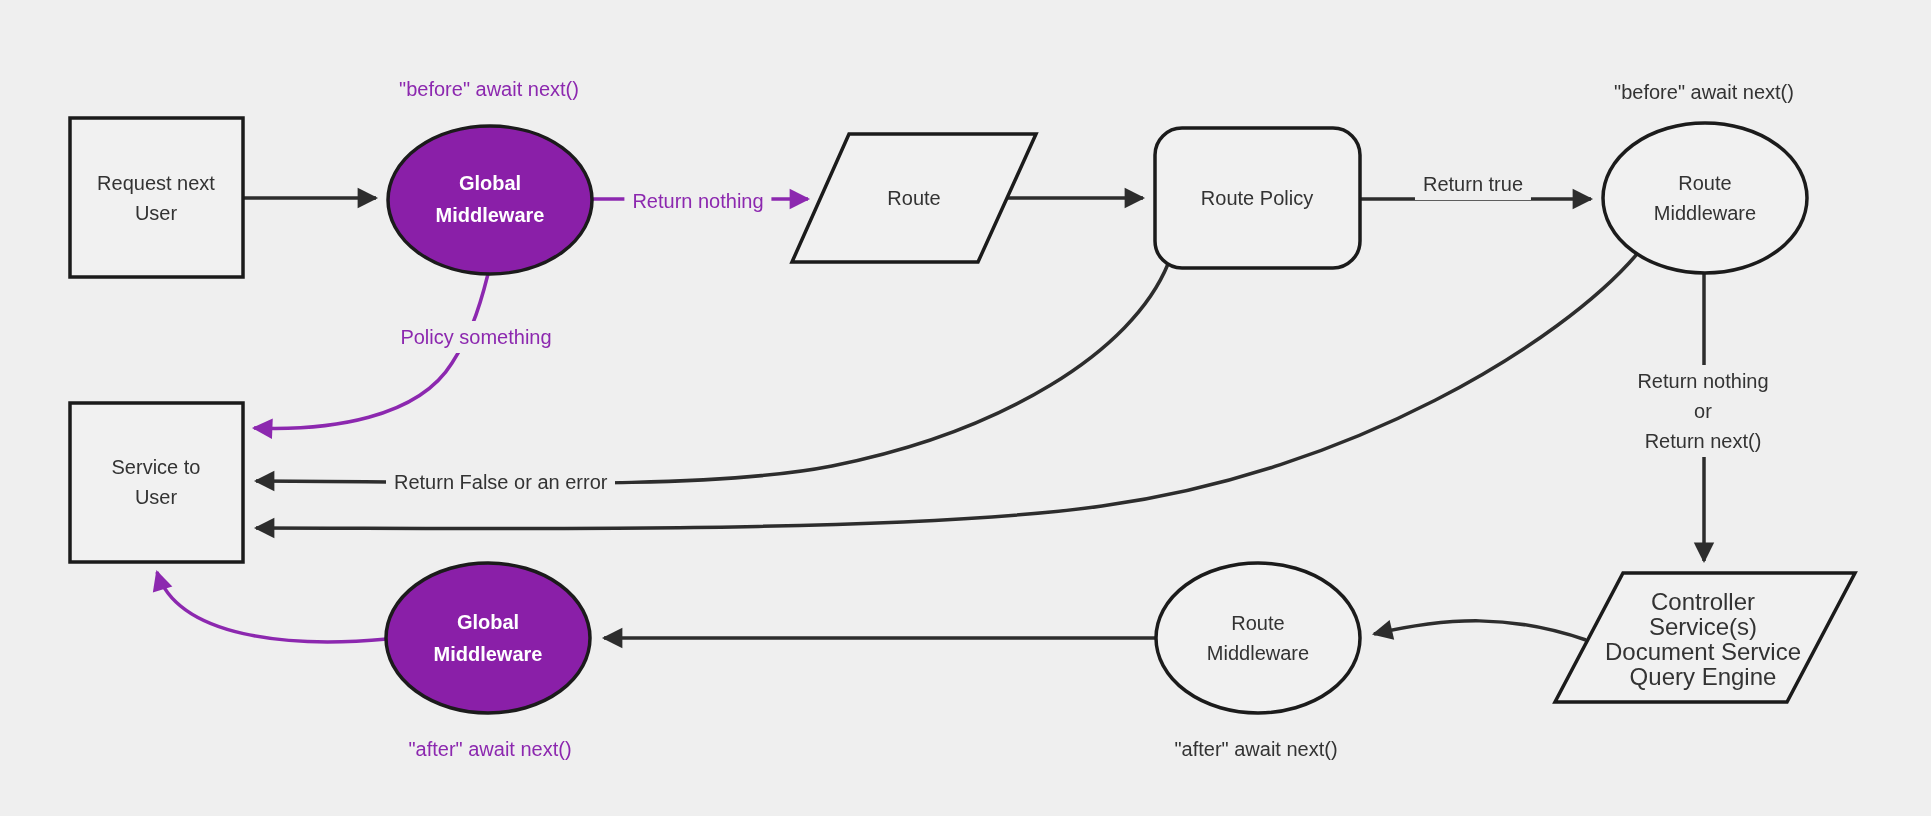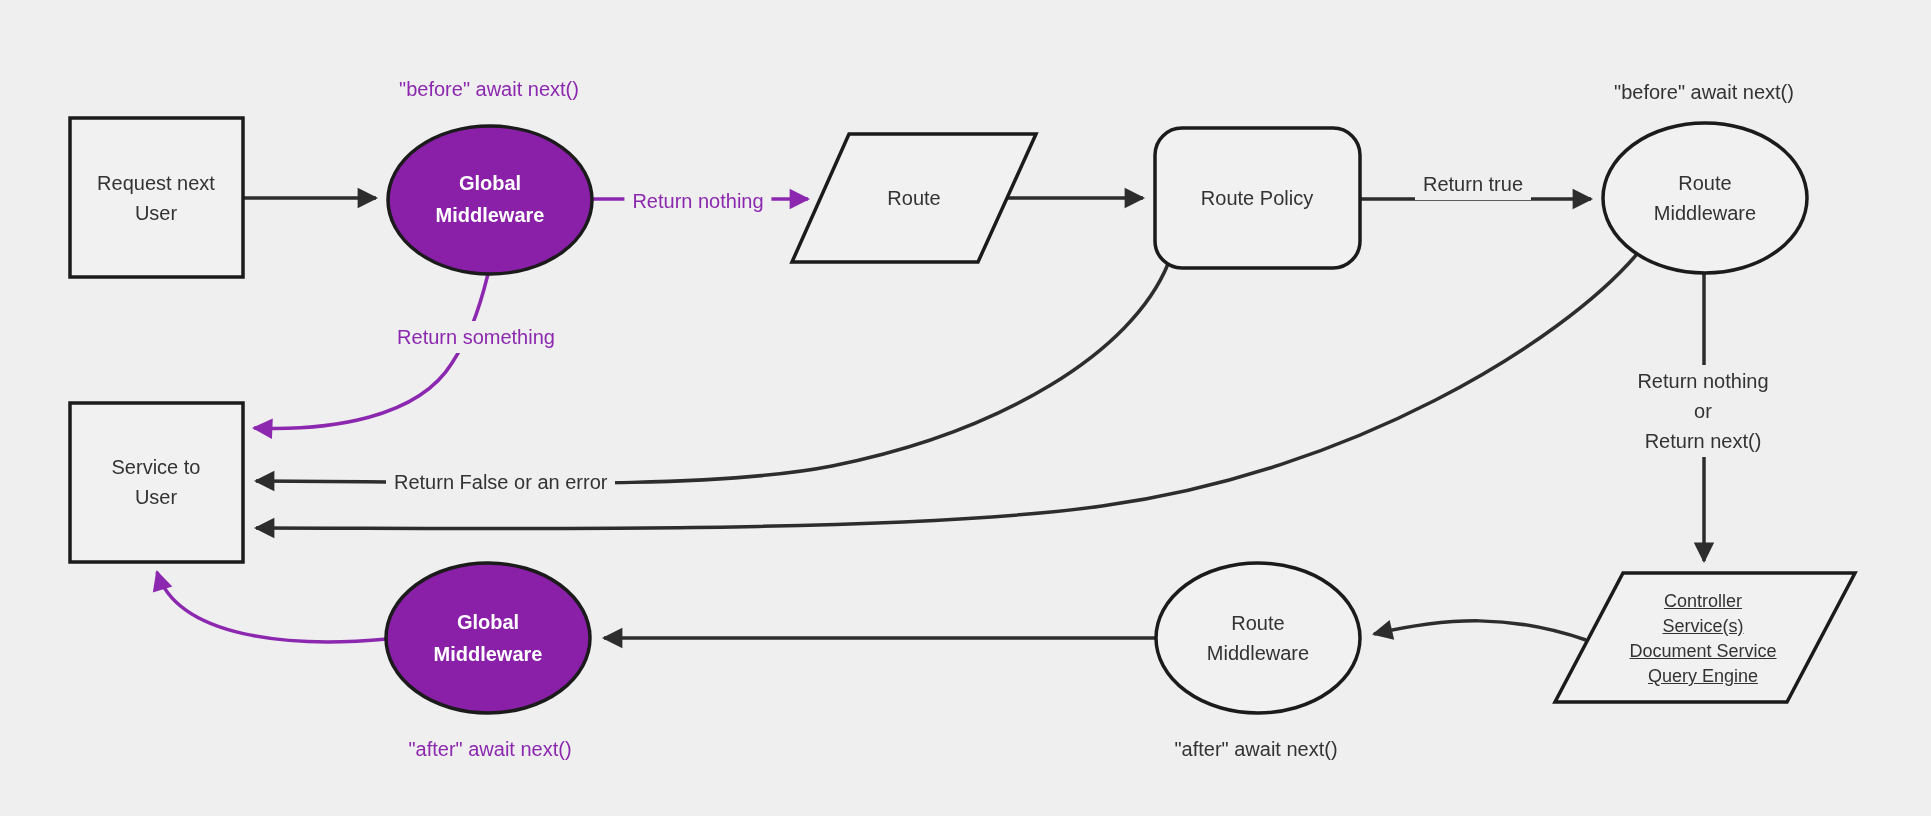--- a/index.html
+++ b/index.html
@@ -32,23 +32,22 @@
     line-height: 30px;
     color: var(--text-dark, #333333);
     pointer-events: none;
   }
   .node-label.light {
     color: var(--text-light, #ffffff);
     font-weight: bold;
     line-height: 32px;
   }
   .node-label.small {
-    font-size: 18px;
+    font-size: 24px;
     line-height: 25px;
-    text-decoration: underline;
   }
   .lbl.purple { color: var(--purple-accent, #8c28af); }
   .lbl.bg { background: var(--bg, #efefef); padding: 1px 8px; }
   .lbl.left-align {
     transform: translate(0, -50%);
     text-align: left;
   }
 </style>
 </head>
 <body>
@@ -108,17 +107,17 @@
 User</div>
 
   <div class="lbl purple" style="left:489px; top:89px;">"before" await next()</div>
   <div class="lbl purple bg" style="left:698px; top:201px;">Return nothing</div>
   <div class="lbl bg" style="left:1473px; top:184px;">Return true</div>
   <div class="lbl" style="left:1704px; top:92px;">"before" await next()</div>
   <div class="lbl bg" style="left:1703px; top:411px;">Return nothing
 or
 Return next()</div>
   <div class="lbl bg left-align" style="left:386px; top:482px;">Return False or an error</div>
-  <div class="lbl purple bg" style="left:476px; top:337px;">Return something</div>
+  <div class="lbl purple bg" style="left:476px; top:337px;">Policy something</div>
   <div class="lbl purple" style="left:490px; top:749px;">"after" await next()</div>
   <div class="lbl" style="left:1256px; top:749px;">"after" await next()</div>
 
 </div>
 
 </body></html>

